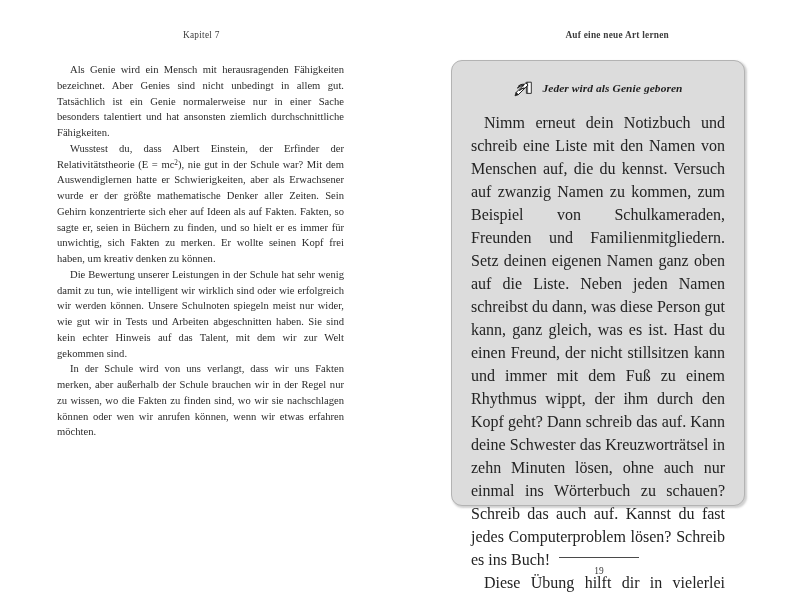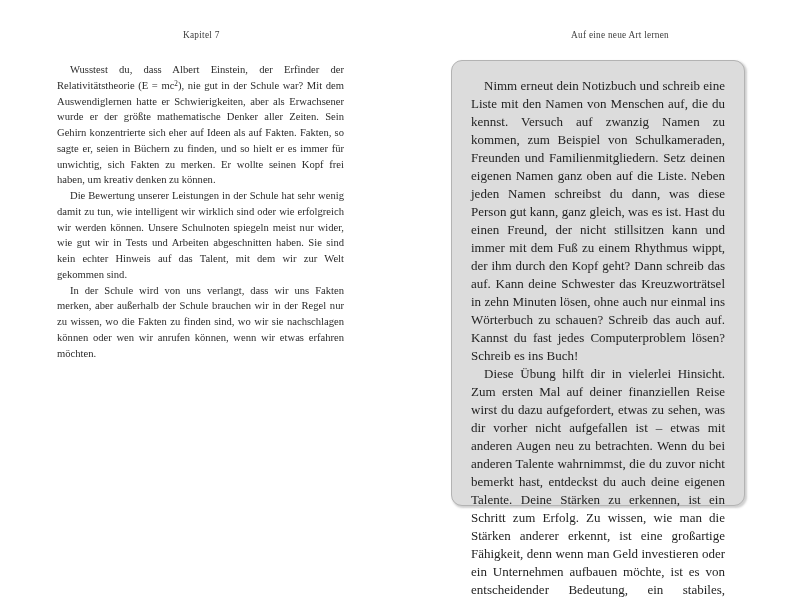--- a/index.html
+++ b/index.html
@@ -33,21 +33,21 @@
   
   .running-head {
     position: absolute;
     top: 30px;
     font-size: 9.3px;
     letter-spacing: 0.25px;
     color: #3d3d3d;
     white-space: nowrap;
   }
   .page-left .running-head  { left: 183px; }
-  .page-right .running-head { right: 131px; }
+  .page-right .running-head { right: 131px; font-weight: bold; }
 
   
   .column {
     position: absolute;
     top: 62px;
   }
   .page-left .column {
     left: 57px;
     width: 287px;
   }
@@ -101,22 +101,22 @@
   .box-title {
     font-size: 11.4px;
     font-weight: bold;
     font-style: italic;
     letter-spacing: 0.1px;
     color: #1e1e1e;
     white-space: nowrap;
   }
 
   .box p.para {
-    font-size: 13px;
-    line-height: 18px;
+    font-size: 16px;
+    line-height: 23px;
     color: #232323;
   }
 
   
   .folio {
     position: absolute;
     bottom: 22px;
     width: 100%;
     text-align: center;
     font-size: 9.4px;
@@ -137,33 +137,58 @@
 </head>
 <body>
 
 <div class="spread">
 
   <div class="page page-left">
 
     <div class="running-head">Kapitel 7</div>
 
     <div class="column">
+      <p class="para first">Als Genie wird ein Mensch mit herausragenden Fähigkeiten bezeichnet. Aber Genies sind nicht unbedingt in allem gut. Tatsächlich ist ein Genie normalerweise nur in einer Sache besonders talentiert und hat ansonsten ziemlich durchschnittliche Fähigkeiten.</p>
       <p class="para">Wusstest du, dass Albert Einstein, der Erfinder der Relativitätstheorie (E = mc<sup class="exp">2</sup>), nie gut in der Schule war? Mit dem Auswendiglernen hatte er Schwierigkeiten, aber als Erwachsener wurde er der größte mathematische Denker aller Zeiten. Sein Gehirn konzentrierte sich eher auf Ideen als auf Fakten. Fakten, so sagte er, seien in Büchern zu finden, und so hielt er es immer für unwichtig, sich Fakten zu merken. Er wollte seinen Kopf frei haben, um kreativ denken zu können.</p>
       <p class="para">Die Bewertung unserer Leistungen in der Schule hat sehr wenig damit zu tun, wie intelligent wir wirklich sind oder wie erfolgreich wir werden können. Unsere Schulnoten spiegeln meist nur wider, wie gut wir in Tests und Arbeiten abgeschnitten haben. Sie sind kein echter Hinweis auf das Talent, mit dem wir zur Welt gekommen sind.</p>
       <p class="para">In der Schule wird von uns verlangt, dass wir uns Fakten merken, aber außerhalb der Schule brauchen wir in der Regel nur zu wissen, wo die Fakten zu finden sind, wo wir sie nachschlagen können oder wen wir anrufen können, wenn wir etwas erfahren möchten.</p>
     </div>
 
   </div>
 
   <div class="page page-right">
 
     <div class="running-head">Auf eine neue Art lernen</div>
 
     <div class="box">
 
+      <div class="box-header">
+        <span class="icon-wrap">
+          <svg width="22" height="18" viewBox="0 0 22 18" aria-hidden="true">
+
+            <path d="M13.4 3.2 L18.3 3.2 L18.3 14.4 L13.4 14.4 Z" fill="#ffffff" stroke="#1e1e1e" stroke-width="0.9"></path>
+            <path d="M14.6 3.2 L14.6 14.4" stroke="#1e1e1e" stroke-width="0.7"></path>
+
+            <path d="M3.0 13.6 L12.8 3.9 L15.0 6.1 L5.2 15.8 Z" fill="#ffffff" stroke="#1e1e1e" stroke-width="1"></path>
+
+            <path d="M2.0 16.8 L3.0 13.6 L5.2 15.8 Z" fill="#1e1e1e" stroke="#1e1e1e" stroke-width="0.8"></path>
+
+            <path d="M5.6 7.2 C7.4 5.6 9.0 5.0 10.6 5.4" fill="none" stroke="#1e1e1e" stroke-width="1.1" stroke-linecap="round"></path>
+            <path d="M4.6 9.0 C6.6 7.0 8.6 6.3 10.4 6.8" fill="none" stroke="#1e1e1e" stroke-width="1.1" stroke-linecap="round"></path>
+            <path d="M6.6 11.4 C8.2 9.8 9.8 9.0 11.6 9.2" fill="none" stroke="#1e1e1e" stroke-width="1.1" stroke-linecap="round"></path>
+          </svg>
+        </span>
+        <span class="box-title">Jeder wird als Genie geboren</span>
+      </div>
 
       <p class="para first">Nimm erneut dein Notizbuch und schreib eine Liste mit den Namen von Menschen auf, die du kennst. Versuch auf zwanzig Namen zu kommen, zum Beispiel von Schulkameraden, Freunden und Familienmitgliedern. Setz deinen eigenen Namen ganz oben auf die Liste. Neben jeden Namen schreibst du dann, was diese Person gut kann, ganz gleich, was es ist. Hast du einen Freund, der nicht stillsitzen kann und immer mit dem Fuß zu einem Rhythmus wippt, der ihm durch den Kopf geht? Dann schreib das auf. Kann deine Schwester das Kreuzworträtsel in zehn Minuten lösen, ohne auch nur einmal ins Wörterbuch zu schauen? Schreib das auch auf. Kannst du fast jedes Computerproblem lösen? Schreib es ins Buch!</p>
       <p class="para">Diese Übung hilft dir in vielerlei Hinsicht. Zum ersten Mal auf deiner finanziellen Reise wirst du dazu aufgefordert, etwas zu sehen, was dir vorher nicht aufgefallen ist – etwas mit anderen Augen neu zu betrachten. Wenn du bei anderen Talente wahrnimmst, die du zuvor nicht bemerkt hast, entdeckst du auch deine eigenen Talente. Deine Stärken zu erkennen, ist ein Schritt zum Erfolg. Zu wissen, wie man die Stärken anderer erkennt, ist eine großartige Fähigkeit, denn wenn man Geld investieren oder ein Unternehmen aufbauen möchte, ist es von entscheidender Bedeutung, ein stabiles, zuverlässiges Team zu bilden.</p>
     </div>
 
+    <div class="folio">
+      <div class="folio-inner">
+        <div class="folio-rule"></div>
+        <span>19</span>
+      </div>
+    </div>
   </div>
 
 </div>
 
 </body></html>

